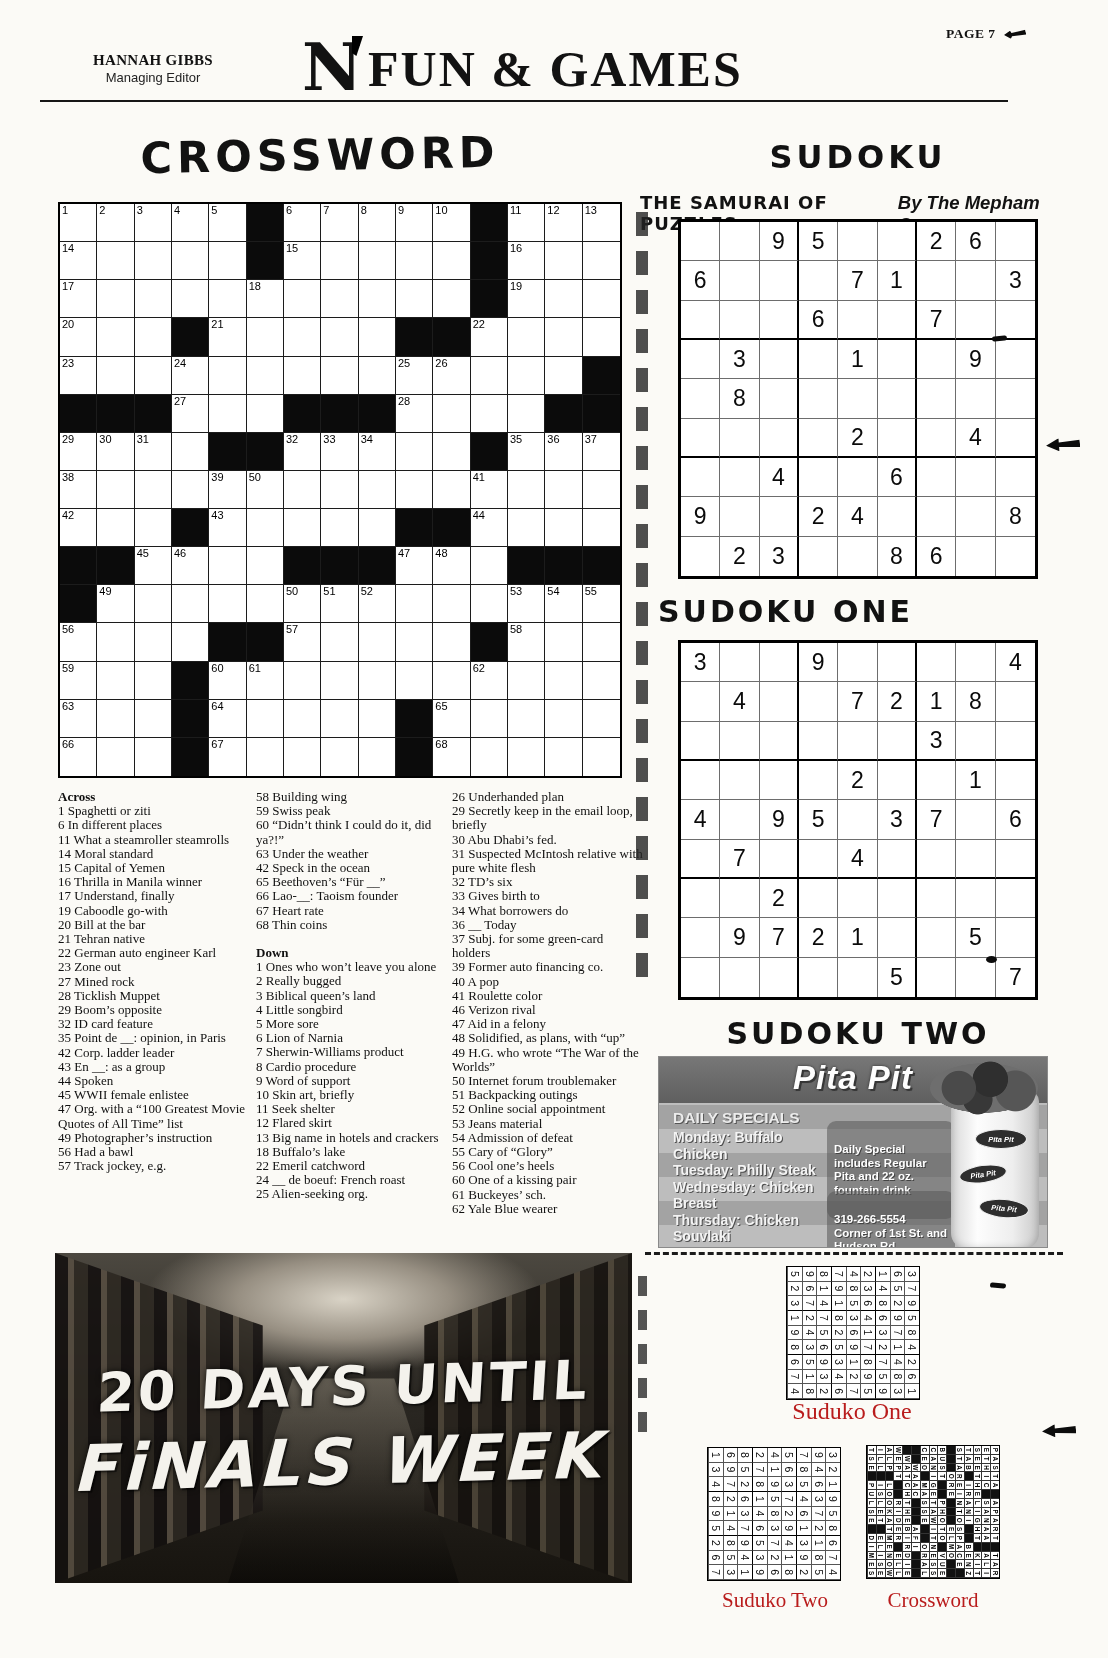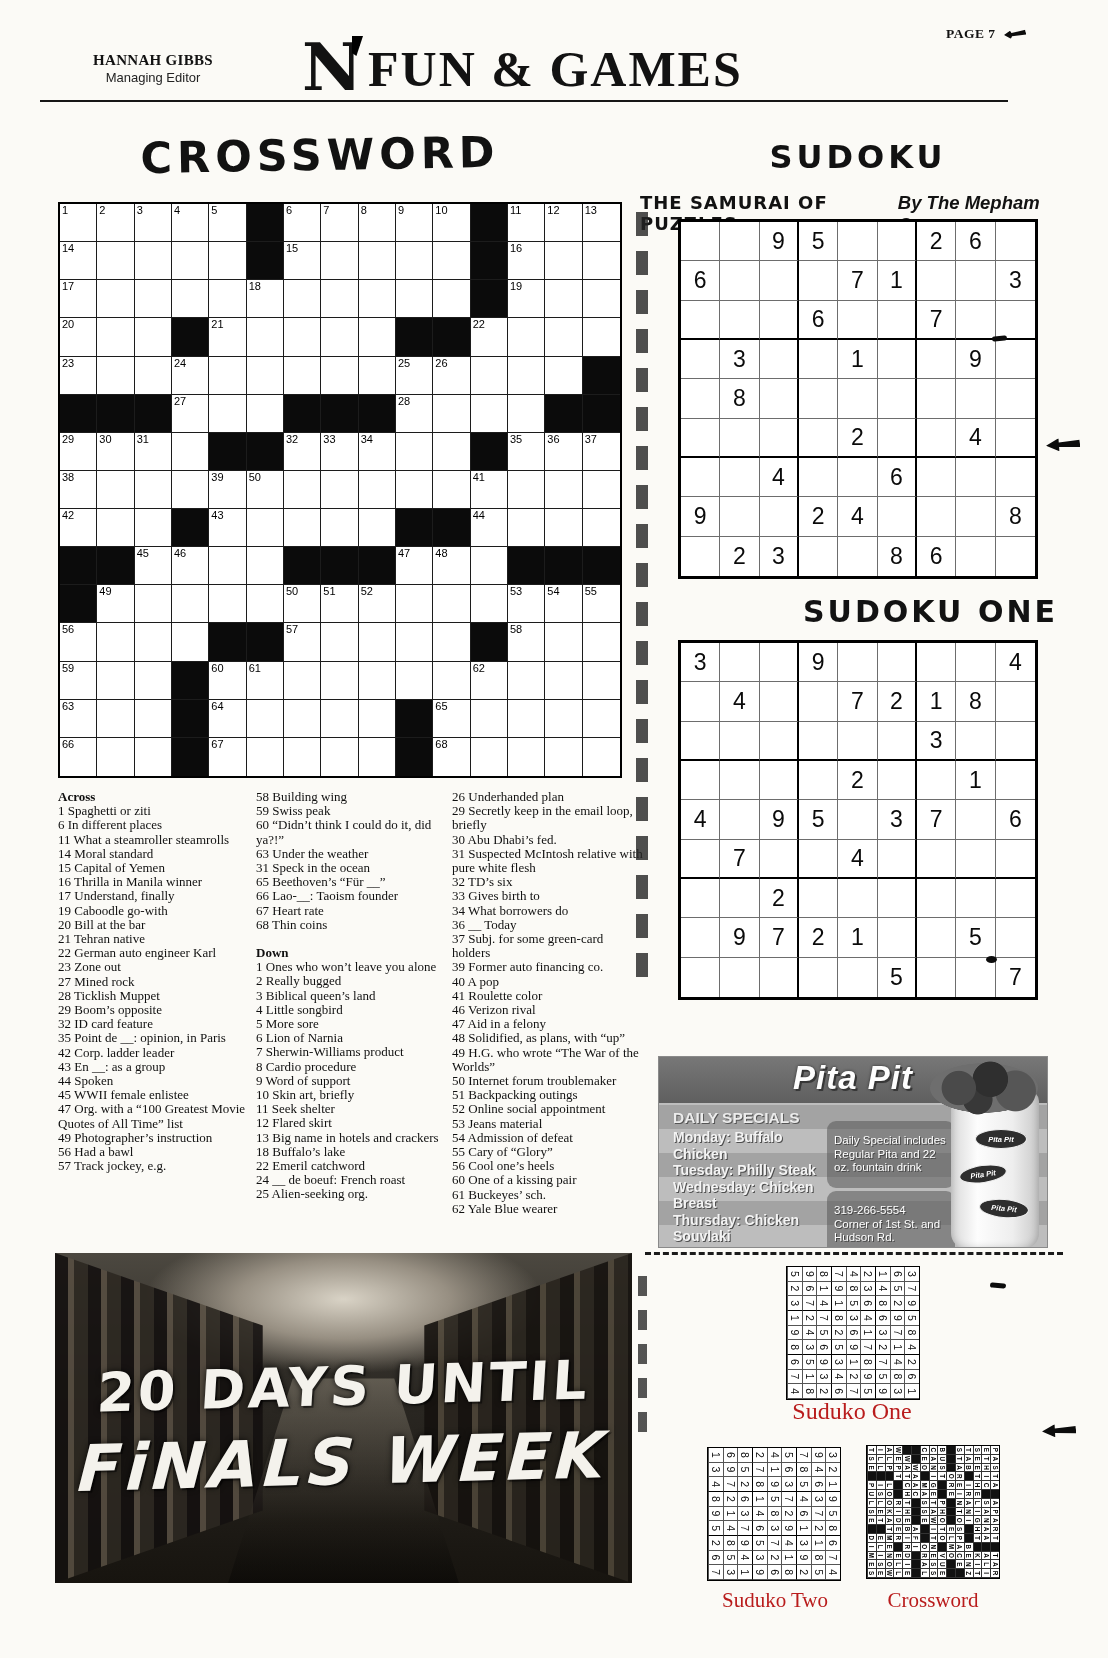--- a/index.html
+++ b/index.html
@@ -21,21 +21,21 @@
   .dateline{position:absolute;left:40px;top:108px;width:965px;text-align:center;font-size:16.5px;font-weight:bold;letter-spacing:.6px;}
   .dateline .sep{margin:0 14px;font-weight:normal;color:#333;}
 
   
   .marker{font-family:"DejaVu Sans",sans-serif;font-weight:700;}
   .xword-title{position:absolute;left:40px;top:130px;width:560px;text-align:center;font-size:43px;letter-spacing:5px;transform:rotate(-1deg);}
   .sudoku-title{position:absolute;left:658px;top:138px;width:400px;text-align:center;font-size:32px;letter-spacing:4px;}
   .sudoku-subtitle{position:absolute;left:640px;top:192px;width:430px;display:flex;justify-content:center;align-items:baseline;gap:9px;}
   .sudoku-subtitle .left{font-size:18px;letter-spacing:1px;}
   .sudoku-subtitle .right{font-family:"Liberation Sans",sans-serif;font-weight:bold;font-style:italic;font-size:18.5px;}
-  .sudoku-one-title{position:absolute;left:658px;top:594px;width:400px;text-align:right;font-size:30px;letter-spacing:3px;}
+  .sudoku-one-title{position:absolute;left:658px;top:594px;width:400px;text-align:left;font-size:30px;letter-spacing:3px;}
   .sudoku-two-title{position:absolute;left:658px;top:1016px;width:400px;text-align:center;font-size:30px;letter-spacing:3px;}
 
   
   .xgrid{position:absolute;left:58px;top:202px;width:564px;height:576px;background:#fff;border:2.5px solid #000;}
   .xc{position:relative;border-right:1.3px solid #1c1c1c;border-bottom:1.3px solid #1c1c1c;background:#fff;}
   .xc.nr{border-right:none;}.xc.nb{border-bottom:none;}
   .xc.xb{background:#0b0b0b;}
   .xn{position:absolute;top:0;left:2px;font-family:"Liberation Sans",sans-serif;font-size:11px;line-height:13px;color:#000;}
 
   
@@ -98,21 +98,21 @@
   .pita-ad{position:absolute;left:658px;top:1056px;width:390px;height:192px;overflow:hidden;color:#fff;
      background:repeating-linear-gradient(180deg,#a3a3a3 0 24px,#bdbdbd 24px 48px);
      font-family:"Liberation Sans",sans-serif;border:1px solid #8a8a8a;}
   .pp-topband{position:absolute;left:0;top:0;width:100%;height:46px;background:linear-gradient(180deg,#777 0%,#5f5f5f 100%);}
   .pp-logo{position:absolute;left:0;top:2px;width:100%;text-align:center;font-size:33px;font-weight:bold;font-style:italic;
      letter-spacing:1px;color:#fdfdfd;text-shadow:0 0 3px #2c2c2c,2px 2px 0 #3a3a3a;}
   .pp-heading{position:absolute;left:14px;top:52px;font-size:15.5px;font-weight:bold;color:#ececec;text-shadow:1px 1px 0 #555;}
   .pp-specials{position:absolute;left:14px;top:72px;width:160px;font-size:14px;font-weight:bold;line-height:16.5px;
      color:#f4f4f4;text-shadow:1px 1px 0 #4e4e4e;}
   .pp-box{position:absolute;left:168px;width:128px;border-radius:9px;background:rgba(88,88,88,.55);
-     padding:13px 7px;font-size:11.5px;font-weight:normal;line-height:13.5px;color:#fff;text-shadow:1px 1px 0 #444;}
+     padding:22px 7px;font-size:11.5px;font-weight:bold;line-height:13.5px;color:#fff;text-shadow:1px 1px 0 #444;}
   .pp-offer{top:64px;}
   .pp-contact{top:134px;}
   .pp-cup{position:absolute;left:292px;top:34px;width:88px;height:158px;border-radius:10px 10px 16px 16px;
      background:linear-gradient(90deg,#d9d9d9,#fdfdfd 30%,#eee 70%,#c9c9c9);box-shadow:inset 0 0 8px rgba(0,0,0,.25);}
   .pp-fill{position:absolute;left:262px;top:2px;width:126px;height:58px;
      background:radial-gradient(circle at 30% 50%,#4a4a4a 0 18%,transparent 19%),
                 radial-gradient(circle at 55% 35%,#2f2f2f 0 22%,transparent 23%),
                 radial-gradient(circle at 75% 55%,#565656 0 20%,transparent 21%),
                 radial-gradient(circle at 45% 70%,#383838 0 18%,transparent 19%),
                 radial-gradient(ellipse at 50% 50%,#6e6e6e 0 60%,transparent 61%);
@@ -545,21 +545,21 @@
       <div class="clue" data-name="clue-item">47 Org. with a “100 Greatest Movie Quotes of All Time” list</div>
       <div class="clue" data-name="clue-item">49 Photographer’s instruction</div>
       <div class="clue" data-name="clue-item">56 Had a bawl</div>
       <div class="clue" data-name="clue-item">57 Track jockey, e.g.</div>
     </div>
   <div id="clue-col-2" class="clue-col clue-col-2" data-name="clues-column-mixed">
       <div class="clue" data-name="clue-item">58 Building wing</div>
       <div class="clue" data-name="clue-item">59 Swiss peak</div>
       <div class="clue" data-name="clue-item">60 “Didn’t think I could do it, did ya?!”</div>
       <div class="clue" data-name="clue-item">63 Under the weather</div>
-      <div class="clue" data-name="clue-item">31 Speck in the ocean</div>
+      <div class="clue" data-name="clue-item">42 Speck in the ocean</div>
       <div class="clue" data-name="clue-item">65 Beethoven’s “Für __”</div>
       <div class="clue" data-name="clue-item">66 Lao-__: Taoism founder</div>
       <div class="clue" data-name="clue-item">67 Heart rate</div>
       <div class="clue" data-name="clue-item">68 Thin coins</div>
       <div class="clue-gap" data-name="clue-gap"></div>
       <div class="clue-head" data-name="clue-list-header">Down</div>
       <div class="clue" data-name="clue-item">1 Ones who won’t leave you alone</div>
       <div class="clue" data-name="clue-item">2 Really bugged</div>
       <div class="clue" data-name="clue-item">3 Biblical queen’s land</div>
       <div class="clue" data-name="clue-item">4 Little songbird</div>
@@ -771,20 +771,21 @@
       <div class="sc nb" data-name="sudoku-cell"></div>
       <div class="sc nb" data-name="sudoku-cell"></div>
       <div class="sc br nb" data-name="sudoku-cell"></div>
       <div class="sc nb" data-name="sudoku-cell"></div>
       <div class="sc nb" data-name="sudoku-cell"></div>
       <div class="sc br nb" data-name="sudoku-cell">5</div>
       <div class="sc nb" data-name="sudoku-cell"></div>
       <div class="sc nb" data-name="sudoku-cell"></div>
       <div class="sc nr nb" data-name="sudoku-cell">7</div>
     </div>
+  <div class="marker sudoku-two-title" data-name="sudoku-two-title">SUDOKU TWO</div>
 
   <div class="pita-ad" data-name="pita-pit-ad">
     <div class="pp-topband" data-name="pita-pit-banner"></div>
     <div class="pp-logo" data-name="pita-pit-logo">Pita Pit</div>
     <div class="pp-heading" data-name="daily-specials-heading">DAILY SPECIALS</div>
     <div id="pp-specials" class="pp-specials" data-name="daily-specials-list">
         <div class="pp-day" data-name="special-item">Monday: Buffalo Chicken</div>
         <div class="pp-day" data-name="special-item">Tuesday: Philly Steak</div>
         <div class="pp-day" data-name="special-item">Wednesday: Chicken Breast</div>
         <div class="pp-day" data-name="special-item">Thursday: Chicken Souvlaki</div>

